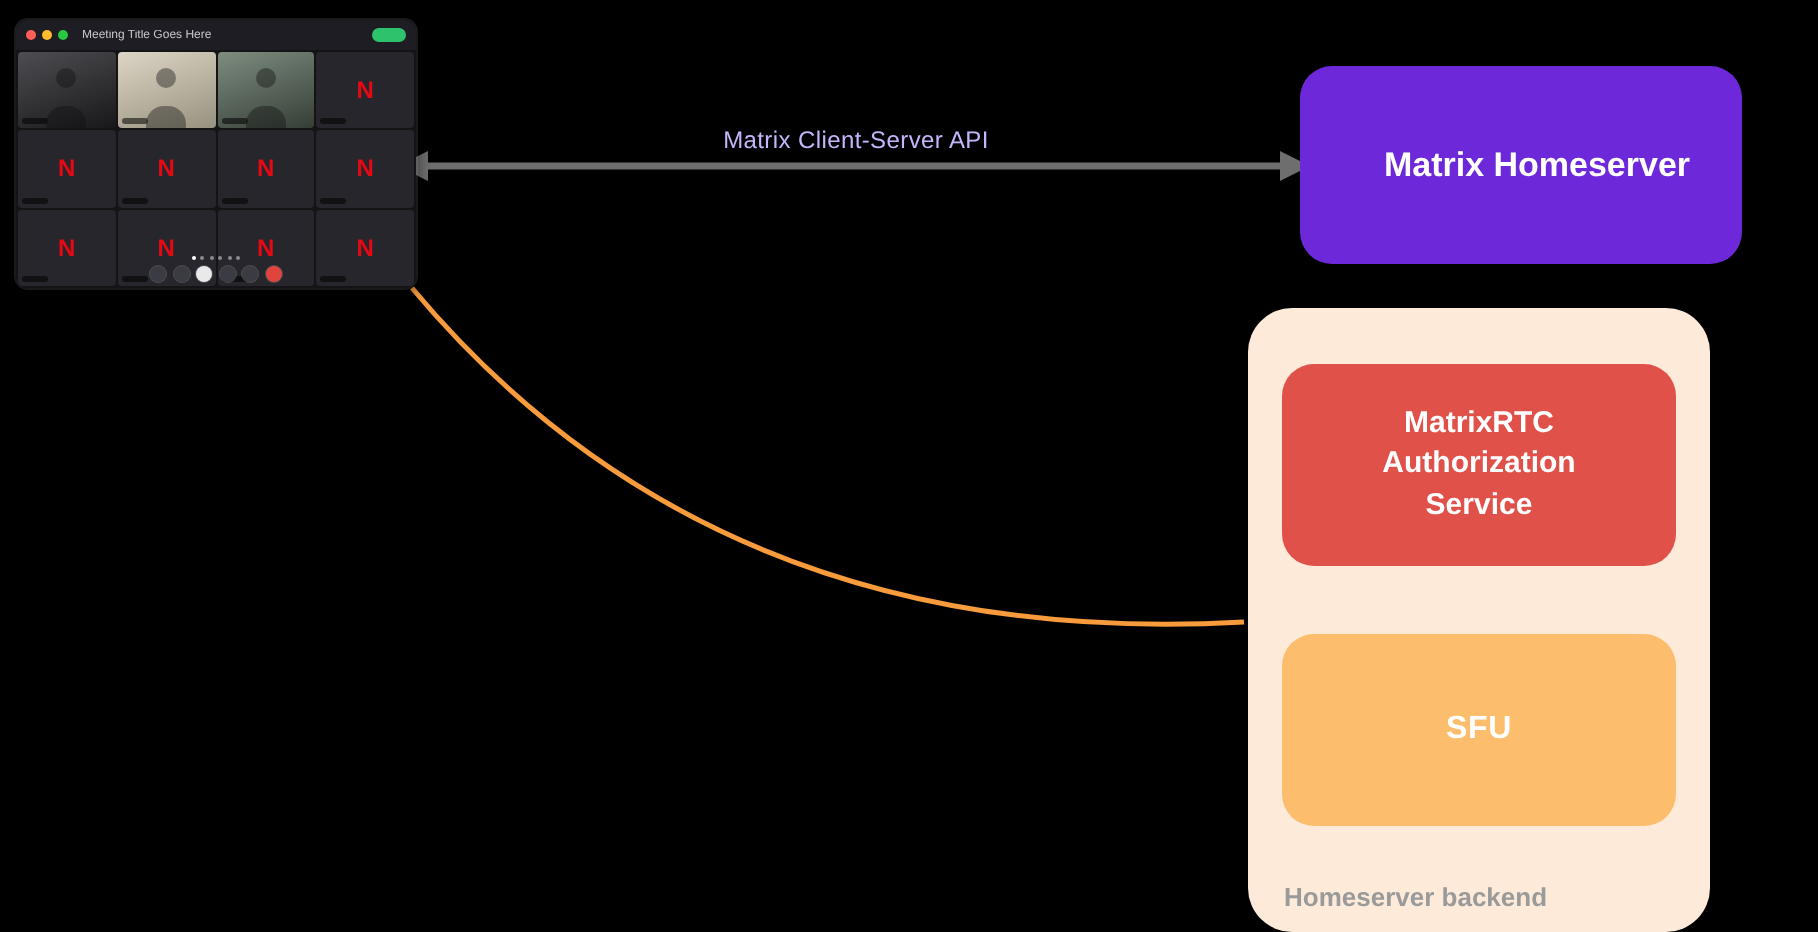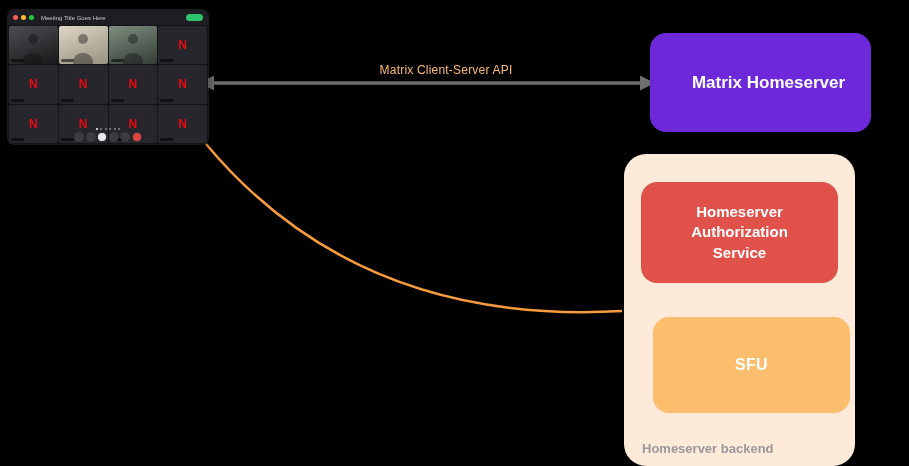--- a/index.html
+++ b/index.html
@@ -45,44 +45,44 @@
     position:absolute;left:210px;top:63px;width:436px;text-align:center;
     font-size:12px;color:#565656;z-index:1;letter-spacing:0.2px;
   }
 
   
   .dbox{position:absolute;display:flex;align-items:center;justify-content:center;
     color:#ffffff;font-weight:bold;text-align:center;z-index:2;}
   .homeserver{left:650px;top:33px;width:205px;height:99px;border-radius:16px;font-size:17px;}
   .backend{position:absolute;left:624px;top:154px;width:231px;height:312px;border-radius:22px;z-index:1;}
   .auth{left:17px;top:28px;width:197px;height:101px;border-radius:16px;font-size:15px;line-height:1.35;padding:0 22px;box-sizing:border-box;}
-  .sfu{left:29px;top:163px;width:197px;height:96px;border-radius:16px;font-size:16px;letter-spacing:0.3px;}
+  .sfu{left:17px;top:163px;width:197px;height:96px;border-radius:16px;font-size:16px;letter-spacing:0.3px;}
   .backend-label{position:absolute;left:18px;bottom:10px;font-size:13px;font-weight:bold;color:#9a9a9a;z-index:2;}
 </style>
 </head>
 <body>
 
 <div id="canvas">
 
   <svg id="connectors" viewBox="0 0 909 466" xmlns="http://www.w3.org/2000/svg">
     <line x1="213" y1="83" x2="641" y2="83" stroke-width="3.5" stroke="#6e6e6e"></line>
     <polygon points="199,83 214,75.5 214,90.5" fill="#6e6e6e"></polygon>
     <polygon points="655,83 640,75.5 640,90.5" fill="#6e6e6e"></polygon>
     <path d="M 206 144 Q 358 326 622 311" fill="none" stroke-width="2.5" stroke="#f79b3d"></path>
   </svg>
 
-  <div class="arrow-label" style="color: #fdba74; padding-left: 18px;">Matrix Client-Server API</div>
+  <div class="arrow-label" style="color: #c4b5fd;">Matrix Client-Server API</div>
 
   <div class="dbox homeserver" style="background: #6d28d9; padding-left: 16px;">
     <span>Matrix Homeserver</span>
   </div>
 
   <div class="backend" style="background: rgb(253, 234, 217);">
     <div class="dbox auth" style="background: rgb(224, 81, 74);">
-      <span>Homeserver Authorization Service</span>
+      <span>MatrixRTC Authorization Service</span>
     </div>
     <div class="dbox sfu" style="background: rgb(252, 189, 109);">
       <span>SFU</span>
     </div>
     <div class="backend-label" style="color: rgb(154, 154, 154);">Homeserver backend</div>
   </div>
 
   <div class="call-window">
     <div class="titlebar">
       <span class="light r"></span>

